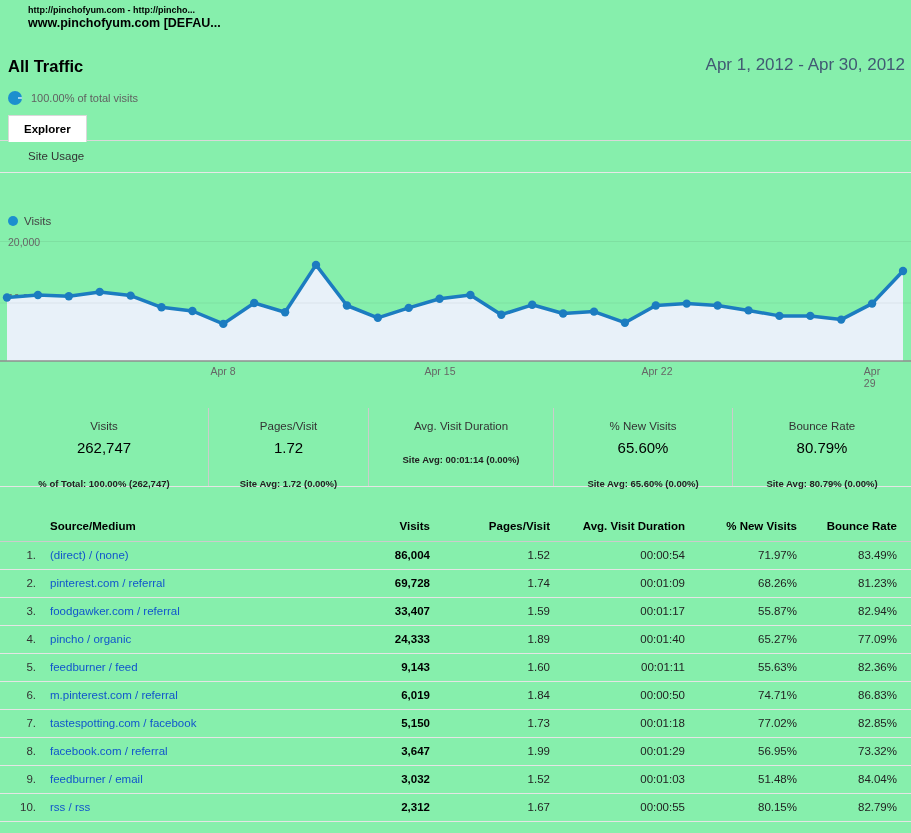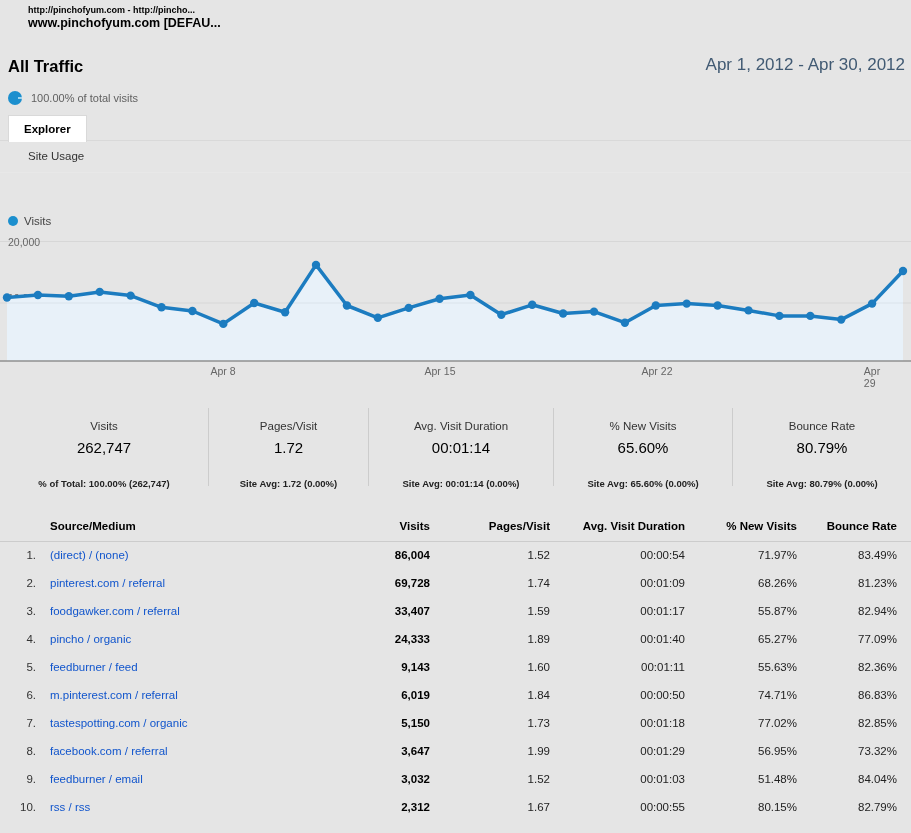--- a/index.html
+++ b/index.html
@@ -1,18 +1,18 @@
 <!DOCTYPE html>
 <html><head>
 <meta charset="utf-8">
 <style>
   * { margin:0; padding:0; box-sizing:border-box; }
   html,body { background:#fff; }
   body { font-family:"Liberation Sans", sans-serif; color:#222; }
-  #page { position:relative; width:911px; height:833px; background:#e5e5e5; overflow:hidden; }
+  #page { position:relative; width:911px; height:833px; background:#86efac; overflow:hidden; }
 
   
   .win-sub { position:absolute; left:28px; top:5px; font-size:9px; font-weight:bold; color:#000; }
   .win-title { position:absolute; left:28px; top:16px; font-size:12.5px; font-weight:bold; color:#000; }
 
   
   .report-title { position:absolute; left:8px; top:57px; font-size:16.5px; font-weight:bold; color:#000; }
   .date-range { position:absolute; right:6px; top:55px; font-size:17px; color:#415a73; cursor:pointer; }
 
   .share-row { position:absolute; left:8px; top:91px; display:flex; align-items:center; gap:9px; }
@@ -145,21 +145,20 @@
       <div class="value">262,747</div>
       <div class="sub">% of Total: 100.00% (262,747)</div>
     </div>
     <div class="metric m1">
       <div class="label">Pages/Visit</div>
       <div class="value">1.72</div>
       <div class="sub">Site Avg: 1.72 (0.00%)</div>
     </div>
     <div class="metric m2">
       <div class="label">Avg. Visit Duration</div>
-      <div class="value">00:01:14</div>
       <div class="sub">Site Avg: 00:01:14 (0.00%)</div>
     </div>
     <div class="metric m3">
       <div class="label">% New Visits</div>
       <div class="value">65.60%</div>
       <div class="sub">Site Avg: 65.60% (0.00%)</div>
     </div>
     <div class="metric m4">
       <div class="label">Bounce Rate</div>
       <div class="value">80.79%</div>
@@ -238,21 +237,21 @@
           <td class="rank">6.</td>
           <td class="src"><a href="#">m.pinterest.com / referral</a></td>
           <td class="visits">6,019</td>
           <td>1.84</td>
           <td>00:00:50</td>
           <td>74.71%</td>
           <td class="pr">86.83%</td>
         </tr>
         <tr>
           <td class="rank">7.</td>
-          <td class="src"><a href="#">tastespotting.com / organic</a></td>
+          <td class="src"><a href="#">tastespotting.com / facebook</a></td>
           <td class="visits">5,150</td>
           <td>1.73</td>
           <td>00:01:18</td>
           <td>77.02%</td>
           <td class="pr">82.85%</td>
         </tr>
         <tr>
           <td class="rank">8.</td>
           <td class="src"><a href="#">facebook.com / referral</a></td>
           <td class="visits">3,647</td>

